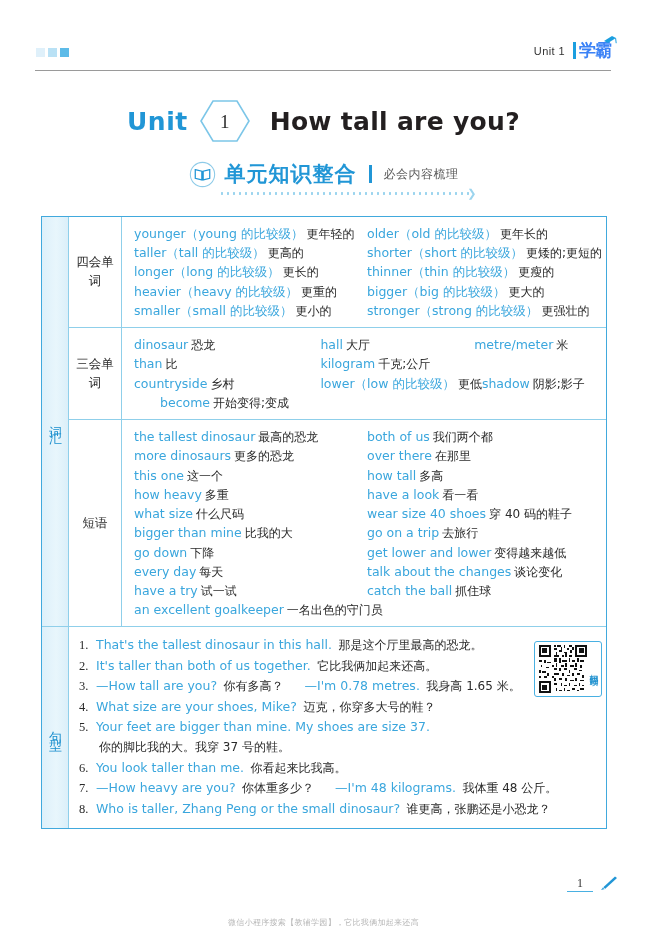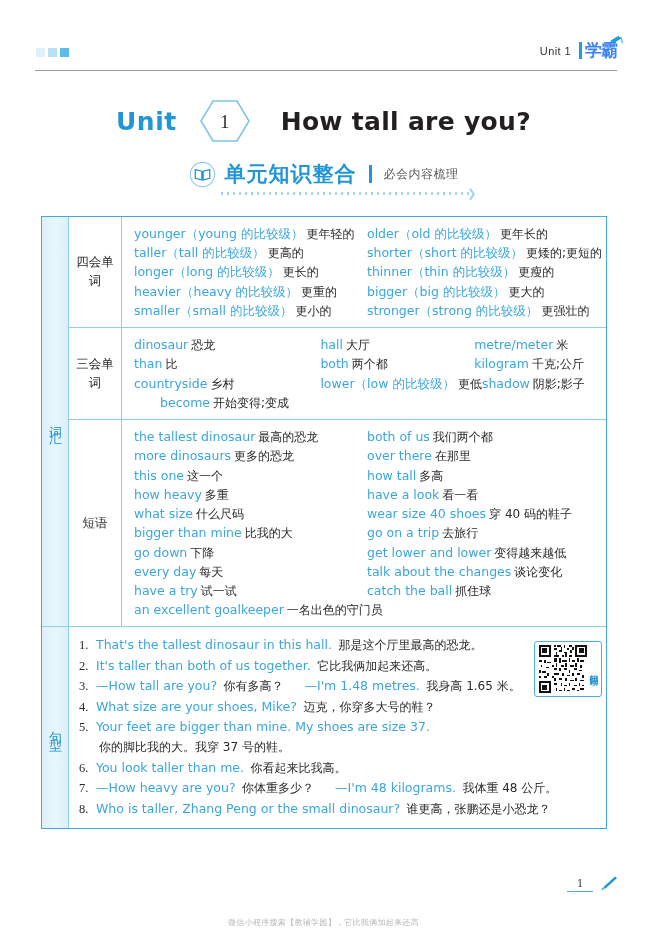--- a/index.html
+++ b/index.html
@@ -18,21 +18,21 @@
   .page {
     position: relative;
     width: 647px;
     height: 940px;
     box-sizing: border-box;
   }
 
   
   .runhead {
     position: absolute;
-    left: 0; right: 2px; top: 38px;
+    left: 0; right: 8px; top: 38px;
     height: 34px;
   }
   .runhead-rule {
     position: absolute;
     left: 35px; right: 28px; top: 32px;
     height: 1px;
     background: #9a9a9a;
   }
   .deco-squares {
     position: absolute;
@@ -86,21 +86,21 @@
     width: 14px; height: 10px;
   }
 
   
   .title-row {
     position: absolute;
     left: 0; right: 0; top: 98px;
     display: flex;
     align-items: center;
     justify-content: center;
-    gap: 12px;
+    gap: 1px;
   }
   .title-unit {
     font-size: 25px;
     font-weight: bold;
     color: #2196d6;
     font-family: "DejaVu Sans", sans-serif;
     letter-spacing: .5px;
   }
   .hexwrap {
     position: relative;
@@ -472,24 +472,20 @@
               </div>
               <div class="c3c line">
                 <span class="en">metre/meter</span>
                 <span class="zh">米</span>
               </div>
             </div>
             <div class="cols3">
               <div class="c3a line">
                 <span class="en">than</span>
                 <span class="zh">比</span>
-              </div>
-              <div class="c3b line">
-                <span class="en">both</span>
-                <span class="zh">两个都</span>
               </div>
               <div class="c3c line">
                 <span class="en">kilogram</span>
                 <span class="zh">千克;公斤</span>
               </div>
             </div>
             <div class="cols3">
               <div class="c3a line">
                 <span class="en">countryside</span>
                 <span class="zh">乡村</span>
@@ -728,21 +724,21 @@
             <span class="zh">它比我俩加起来还高。</span>
           </span>
         </div>
 
         <div class="sent">
           <span class="sent-no">3.</span>
           <span class="sent-txt">
             <span class="en">—How tall are you?</span>
             <span class="zh">你有多高？</span>
             <span class="gap-sp"></span>
-            <span class="en">—I'm 1.48 metres.</span>
+            <span class="en">—I'm 0.78 metres.</span>
             <span class="zh">我身高 1.65 米。</span>
           </span>
         </div>
 
         <div class="sent">
           <span class="sent-no">4.</span>
           <span class="sent-txt">
             <span class="en">What size are your shoes, Mike?</span>
             <span class="zh">迈克，你穿多大号的鞋？</span>
           </span>

